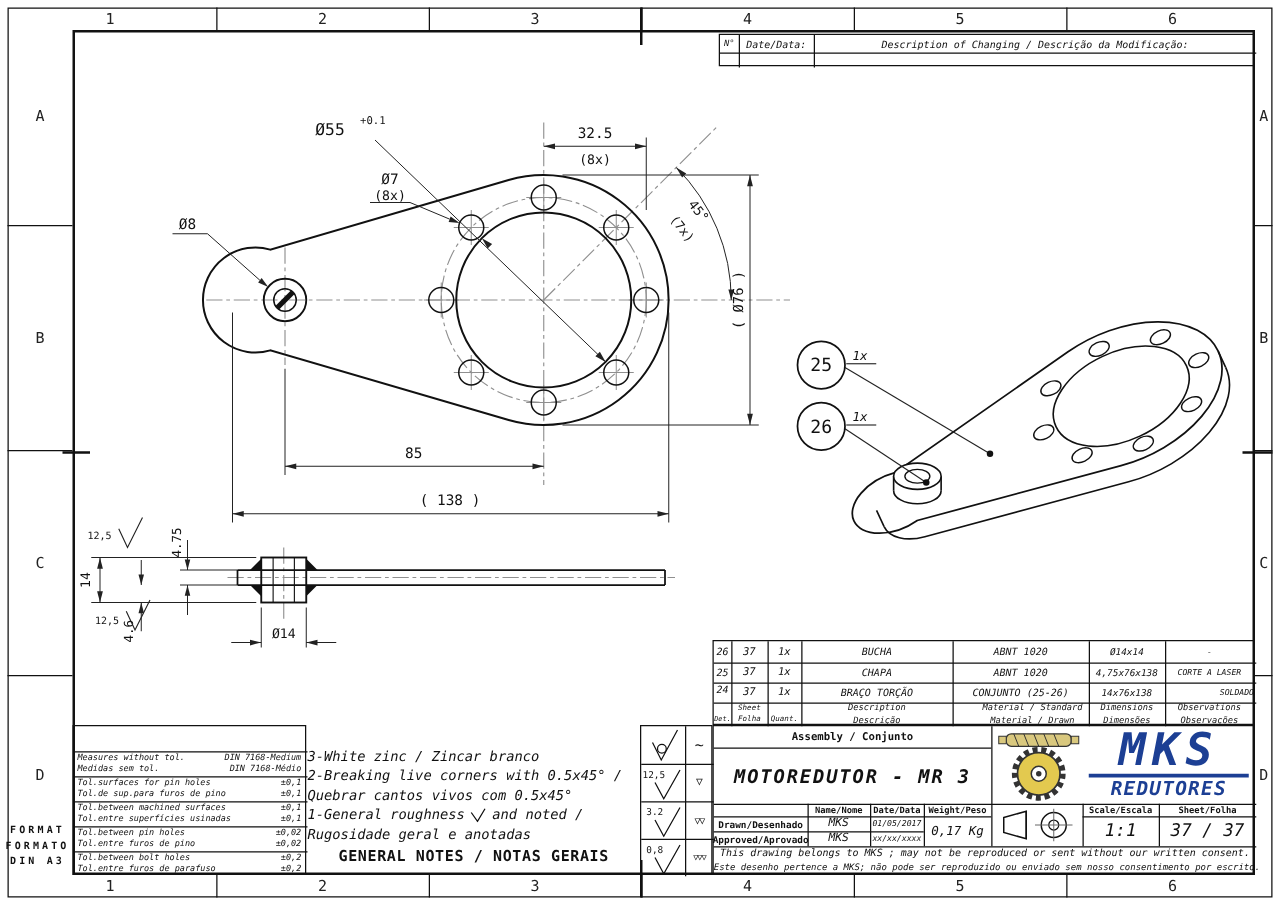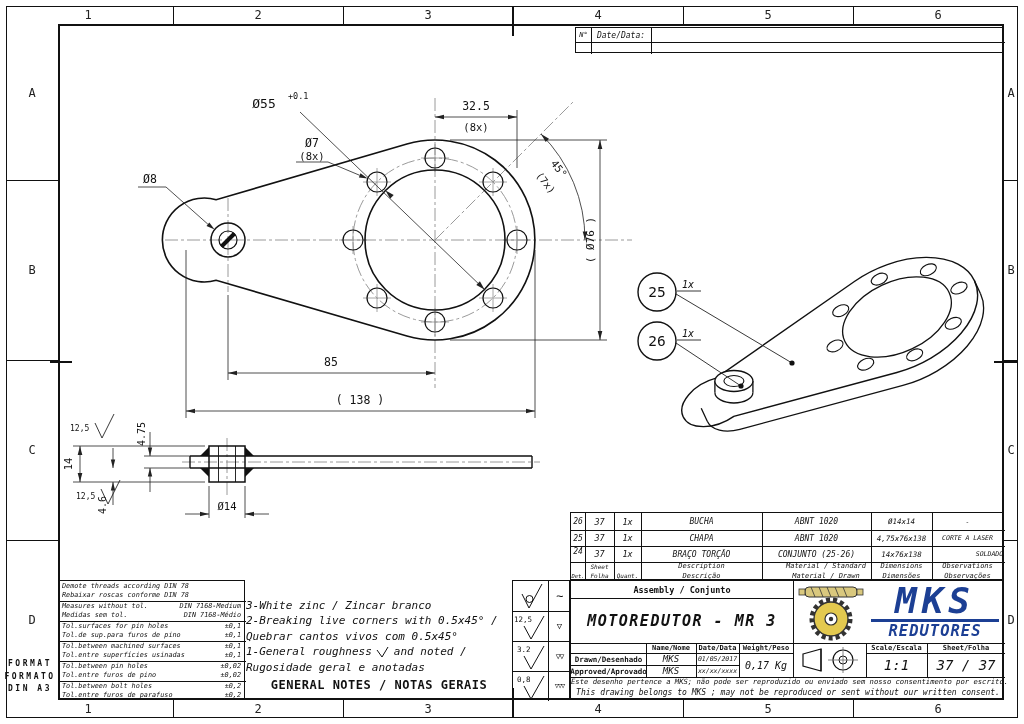--- a/index.html
+++ b/index.html
@@ -261,20 +261,21 @@
     <div>FORMATO</div>
     <div>DIN A3</div>
   </div>
 
   <div class="box panel" style="left:575px;top:27px;width:429px;height:26px;">
     <div class="ln" style="left:15px;top:0;width:1px;height:26px;"></div>
     <div class="ln" style="left:75px;top:0;width:1px;height:26px;"></div>
     <div class="ln" style="left:0;top:14px;width:429px;height:1px;"></div>
     <div class="cell it" style="left:0;top:0;width:15px;height:14px;font-size:7px;">N°</div>
     <div class="cell it" style="left:15px;top:0;width:60px;height:14px;font-size:8px;">Date/Data:</div>
+    <div class="cell it" style="left:75px;top:0;width:354px;height:14px;font-size:8px;">Description of Changing / Descrição da Modificação:</div>
   </div>
 
   <div class="box panel" style="left:570px;top:512px;width:434px;height:68px;border-width:1.5px;">
     <div class="ln" style="left:14px;top:0;width:1px;height:68px;"></div>
     <div class="ln" style="left:43px;top:0;width:1px;height:68px;"></div>
     <div class="ln" style="left:70px;top:0;width:1px;height:68px;"></div>
     <div class="ln" style="left:191px;top:0;width:1px;height:68px;"></div>
     <div class="ln" style="left:300px;top:0;width:1px;height:68px;"></div>
     <div class="ln" style="left:361px;top:0;width:1px;height:68px;"></div>
     <div class="ln" style="left:0;top:17px;width:434px;height:1px;"></div>
@@ -367,30 +368,20 @@
     </div>
     <div class="cell" style="left:35px;top:90px;width:23px;height:30px;font-size:7px;letter-spacing:-1px;">▽▽▽</div>
   </div>
 
   <div class="box panel" style="left:58px;top:580px;width:187px;height:120px;">
     <div class="ln" style="left:0;top:20px;width:187px;height:1px;"></div>
     <div class="ln" style="left:0;top:40px;width:187px;height:1px;"></div>
     <div class="ln" style="left:0;top:60px;width:187px;height:1px;"></div>
     <div class="ln" style="left:0;top:80px;width:187px;height:1px;"></div>
     <div class="ln" style="left:0;top:100px;width:187px;height:1px;"></div>
-    <div class="tolrow" style="top:0;">
-      <div class="tolline">
-          <span>Demote threads according DIN 78</span>
-          <span></span>
-        </div>
-      <div class="tolline">
-          <span>Rebaixar roscas conforme DIN 78</span>
-          <span></span>
-        </div>
-    </div>
     <div class="tolrow" style="top:20px;">
       <div class="tolline">
           <span>Measures without tol.</span>
           <span>DIN 7168-Medium</span>
         </div>
       <div class="tolline">
           <span>Medidas sem tol.</span>
           <span>DIN 7168-Médio</span>
         </div>
     </div>
@@ -508,18 +499,18 @@
         <circle cx="48" cy="15" r="10" stroke="#111" stroke-width="1.2" fill="none"></circle>
         <circle cx="48" cy="15" r="4" stroke="#111" stroke-width="1" fill="none"></circle>
         <line x1="33" y1="15" x2="63" y2="15" stroke="#666" stroke-width="0.8"></line>
         <line x1="48" y1="2" x2="48" y2="28" stroke="#666" stroke-width="0.8"></line>
       </svg>
     </div>
     <div class="cell it" style="left:295px;top:72px;width:61px;height:24px;font-size:14px;">1:1</div>
     <div class="cell it" style="left:356px;top:72px;width:78px;height:24px;font-size:14px;">37 / 37</div>
 
     <div class="abs" style="left:0;top:96px;width:434px;height:24px;text-align:center;">
+      <div class="it" style="font-size:8px;line-height:12px;white-space:nowrap;">This drawing belongs to MKS ; may not be reproduced or sent without our written consent.</div>
       <div class="it" style="font-size:7.2px;line-height:10px;white-space:nowrap;">Este desenho pertence a MKS; não pode ser reproduzido ou enviado sem nosso consentimento por escrito.</div>
-      <div class="it" style="font-size:8px;line-height:12px;white-space:nowrap;">This drawing belongs to MKS ; may not be reproduced or sent without our written consent.</div>
     </div>
   </div>
 
 </div>
 
 </body></html>

